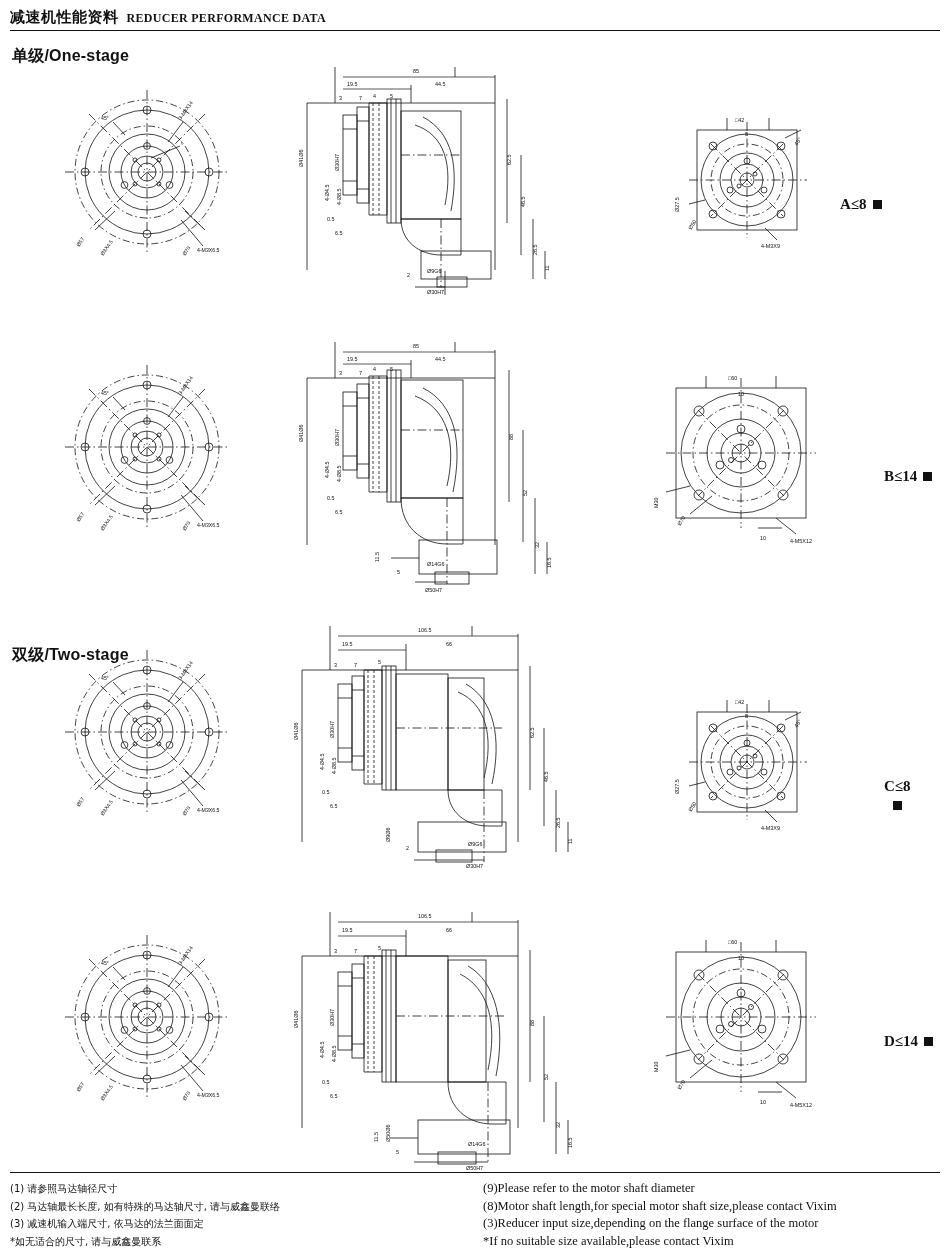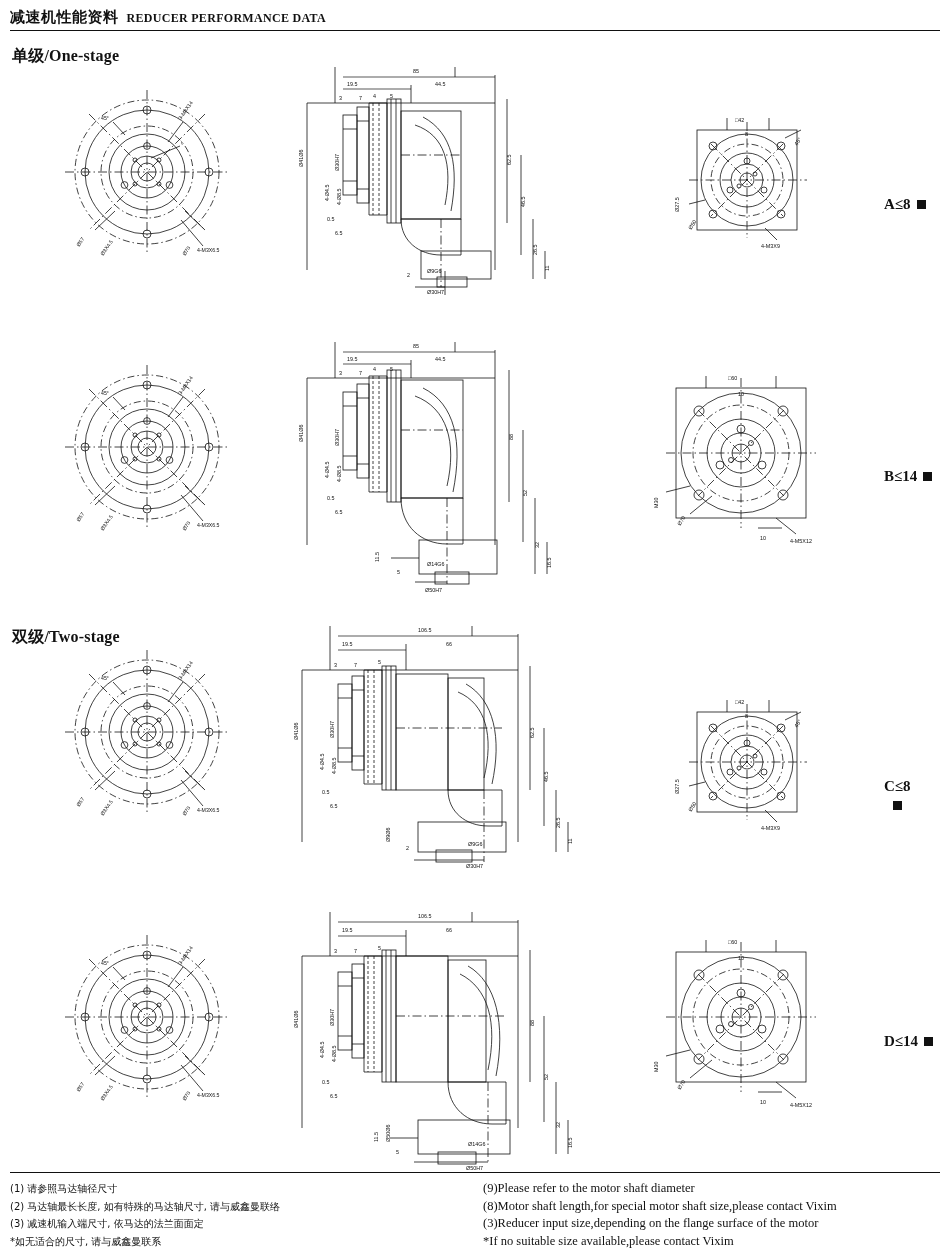--- a/index.html
+++ b/index.html
@@ -30,38 +30,38 @@
   .hrule {
     position: absolute; left: 10px; width: 930px; height: 0;
     border-top: 1.6px solid #111;
   }
   #rule-top { top: 30px; }
   #rule-bottom { top: 1172px; }
 
   
   .section-label {
     position: absolute;
-    font-family: Liberation Serif, serif;
+    font-family: Liberation Sans, sans-serif;
     font-size: 16px; font-weight: 700; letter-spacing: 0.2px;
   }
   #sec-one { left: 12px; top: 46px; }
-  #sec-two { left: 12px; top: 627px; }
+  #sec-two { left: 12px; top: 645px; }
 
   
   .row-tag {
     position: absolute;
     font-family: "Liberation Serif", serif;
     font-size: 15px; font-weight: 700;
     display: flex; align-items: center; gap: 6px;
     white-space: nowrap;
   }
   .row-tag .sq {
     display: inline-block; width: 9px; height: 9px; background: #111;
   }
-  #tag-a { left: 884px; top: 196px; }
+  #tag-a { left: 840px; top: 196px; }
   #tag-b { left: 884px; top: 468px; }
   #tag-c { left: 884px; top: 778px; flex-direction: column; }
   #tag-d { left: 884px; top: 1033px; font-family: Liberation Serif, serif; }
 
   
   .dwg { position: absolute; }
   .dwg svg { display:block; }
 
   
   .notes { position: absolute; top: 1180px; left: 10px; width: 930px;

